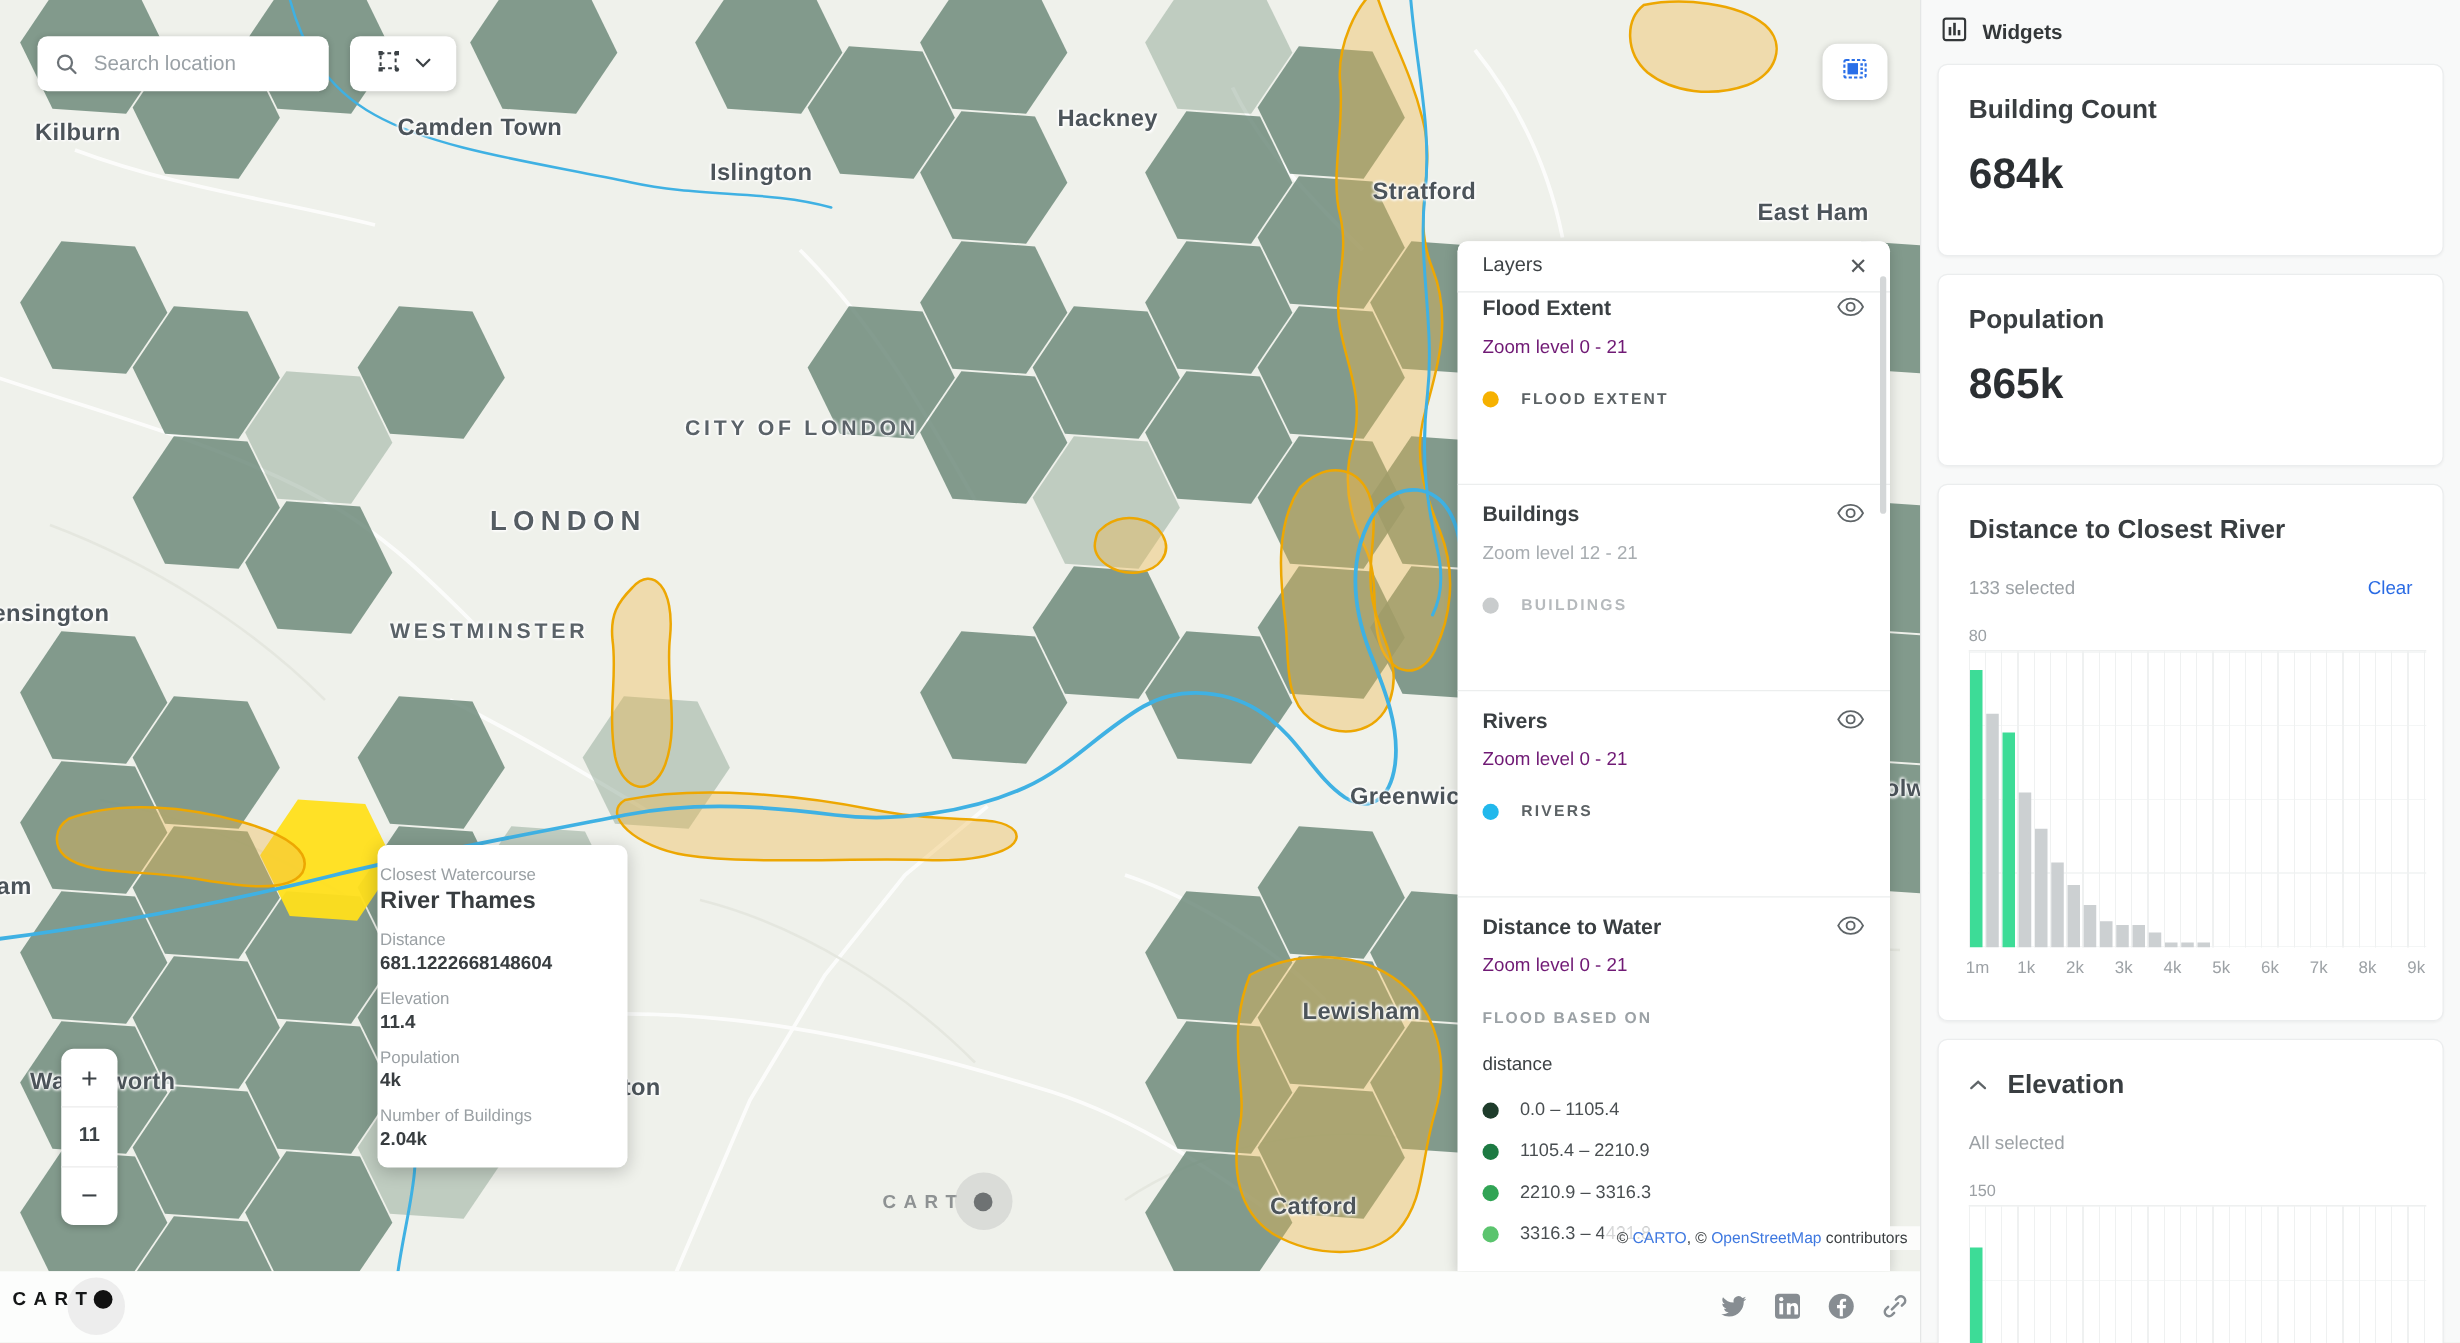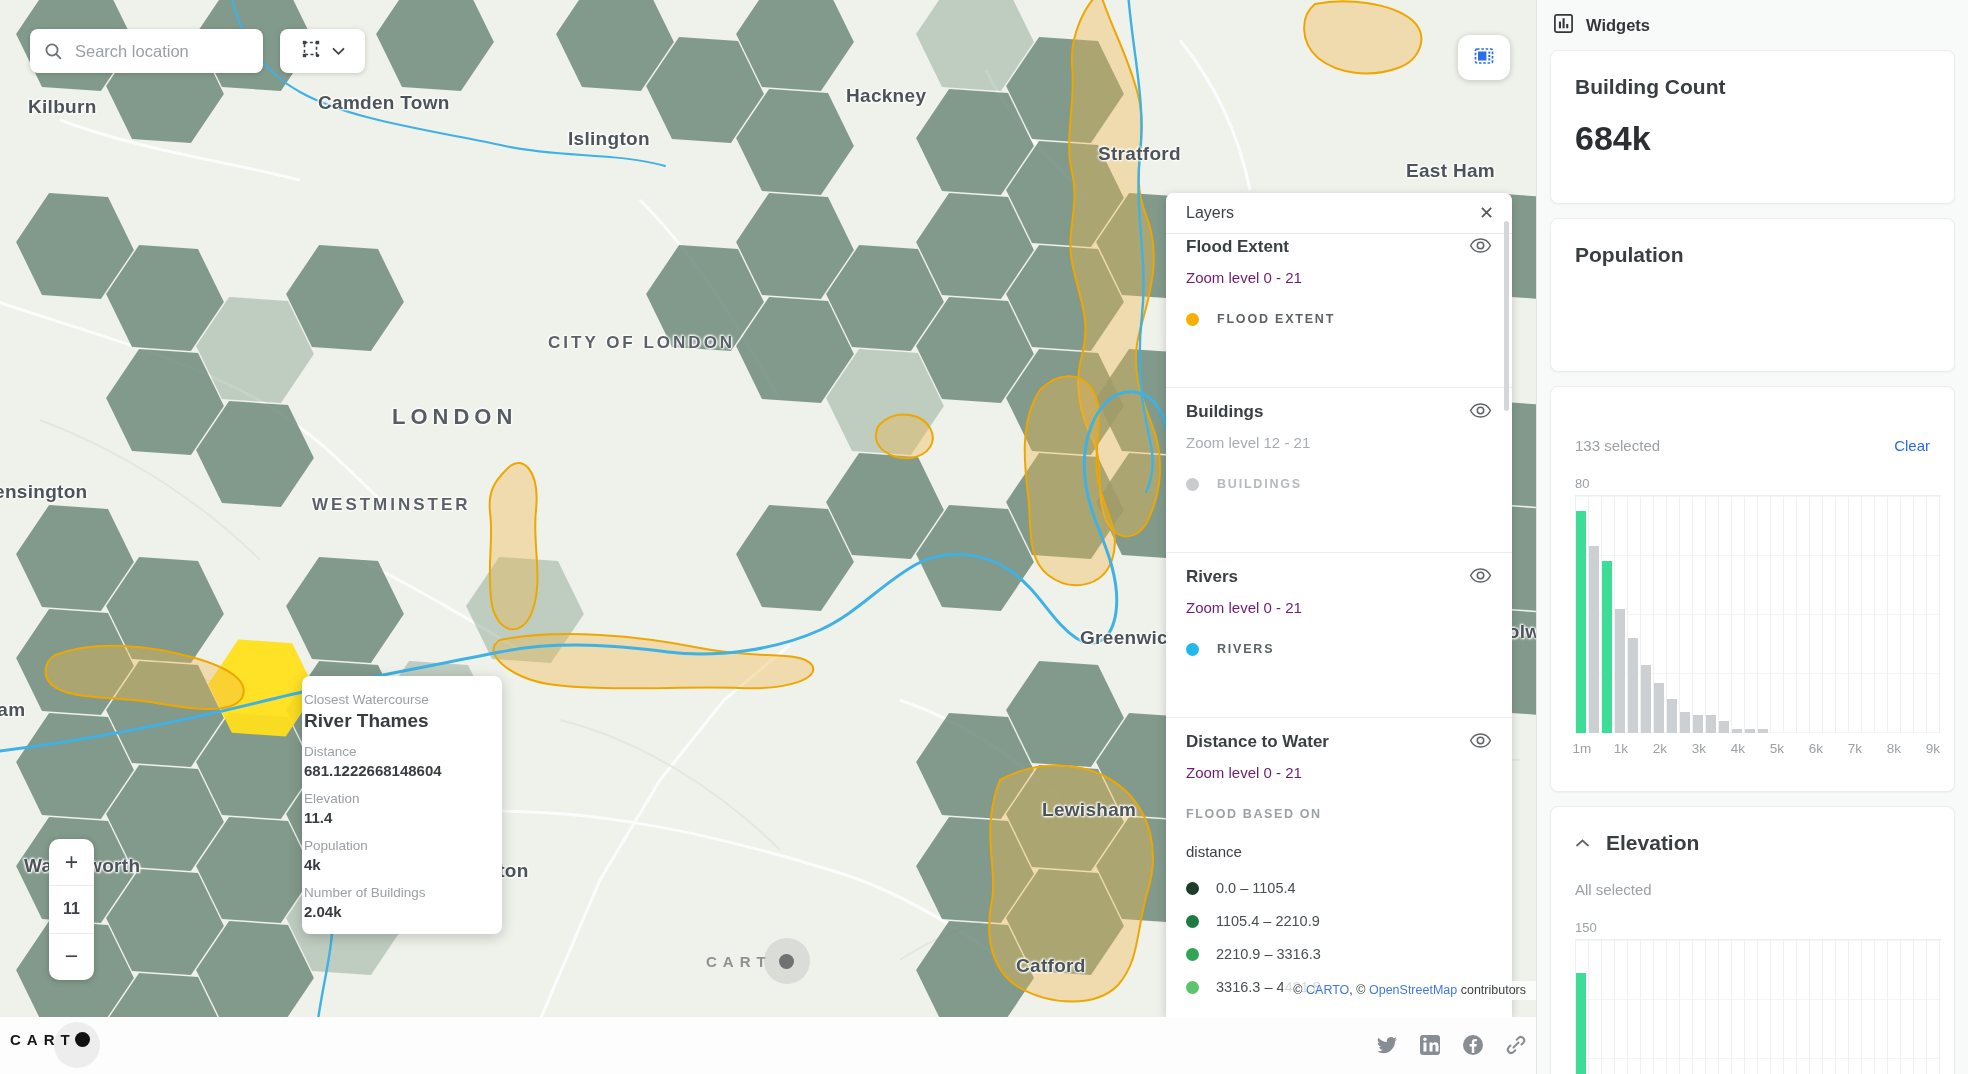--- a/index.html
+++ b/index.html
@@ -441,23 +441,25 @@
     <span class="sbtitle">Widgets</span>
   </div>
 
   <div class="card kpi">
     <div class="ctitle">Building Count</div>
     <div class="cvalue">684k</div>
   </div>
 
   <div class="card kpi">
     <div class="ctitle">Population</div>
+    <div class="cvalue">865k</div>
   </div>
 
   <div class="card" style="padding-bottom:28px;">
+    <div class="ctitle">Distance to Closest River</div>
     <div class="selrow">
       <span class="selcount">133 selected</span>
       <span class="clearbtn">Clear</span>
     </div>
     <div class="ymax">80</div>
     <div class="chart" style="height:237px;">
         <div class="bar" style="left: 1px; width: 10px; height: 222px; background: rgb(61, 220, 151);"></div>
         <div class="bar" style="left: 14px; width: 10px; height: 187px; background: rgb(204, 208, 210);"></div>
         <div class="bar" style="left: 27px; width: 10px; height: 172px; background: rgb(61, 220, 151);"></div>
         <div class="bar" style="left: 40px; width: 10px; height: 124px; background: rgb(204, 208, 210);"></div>

